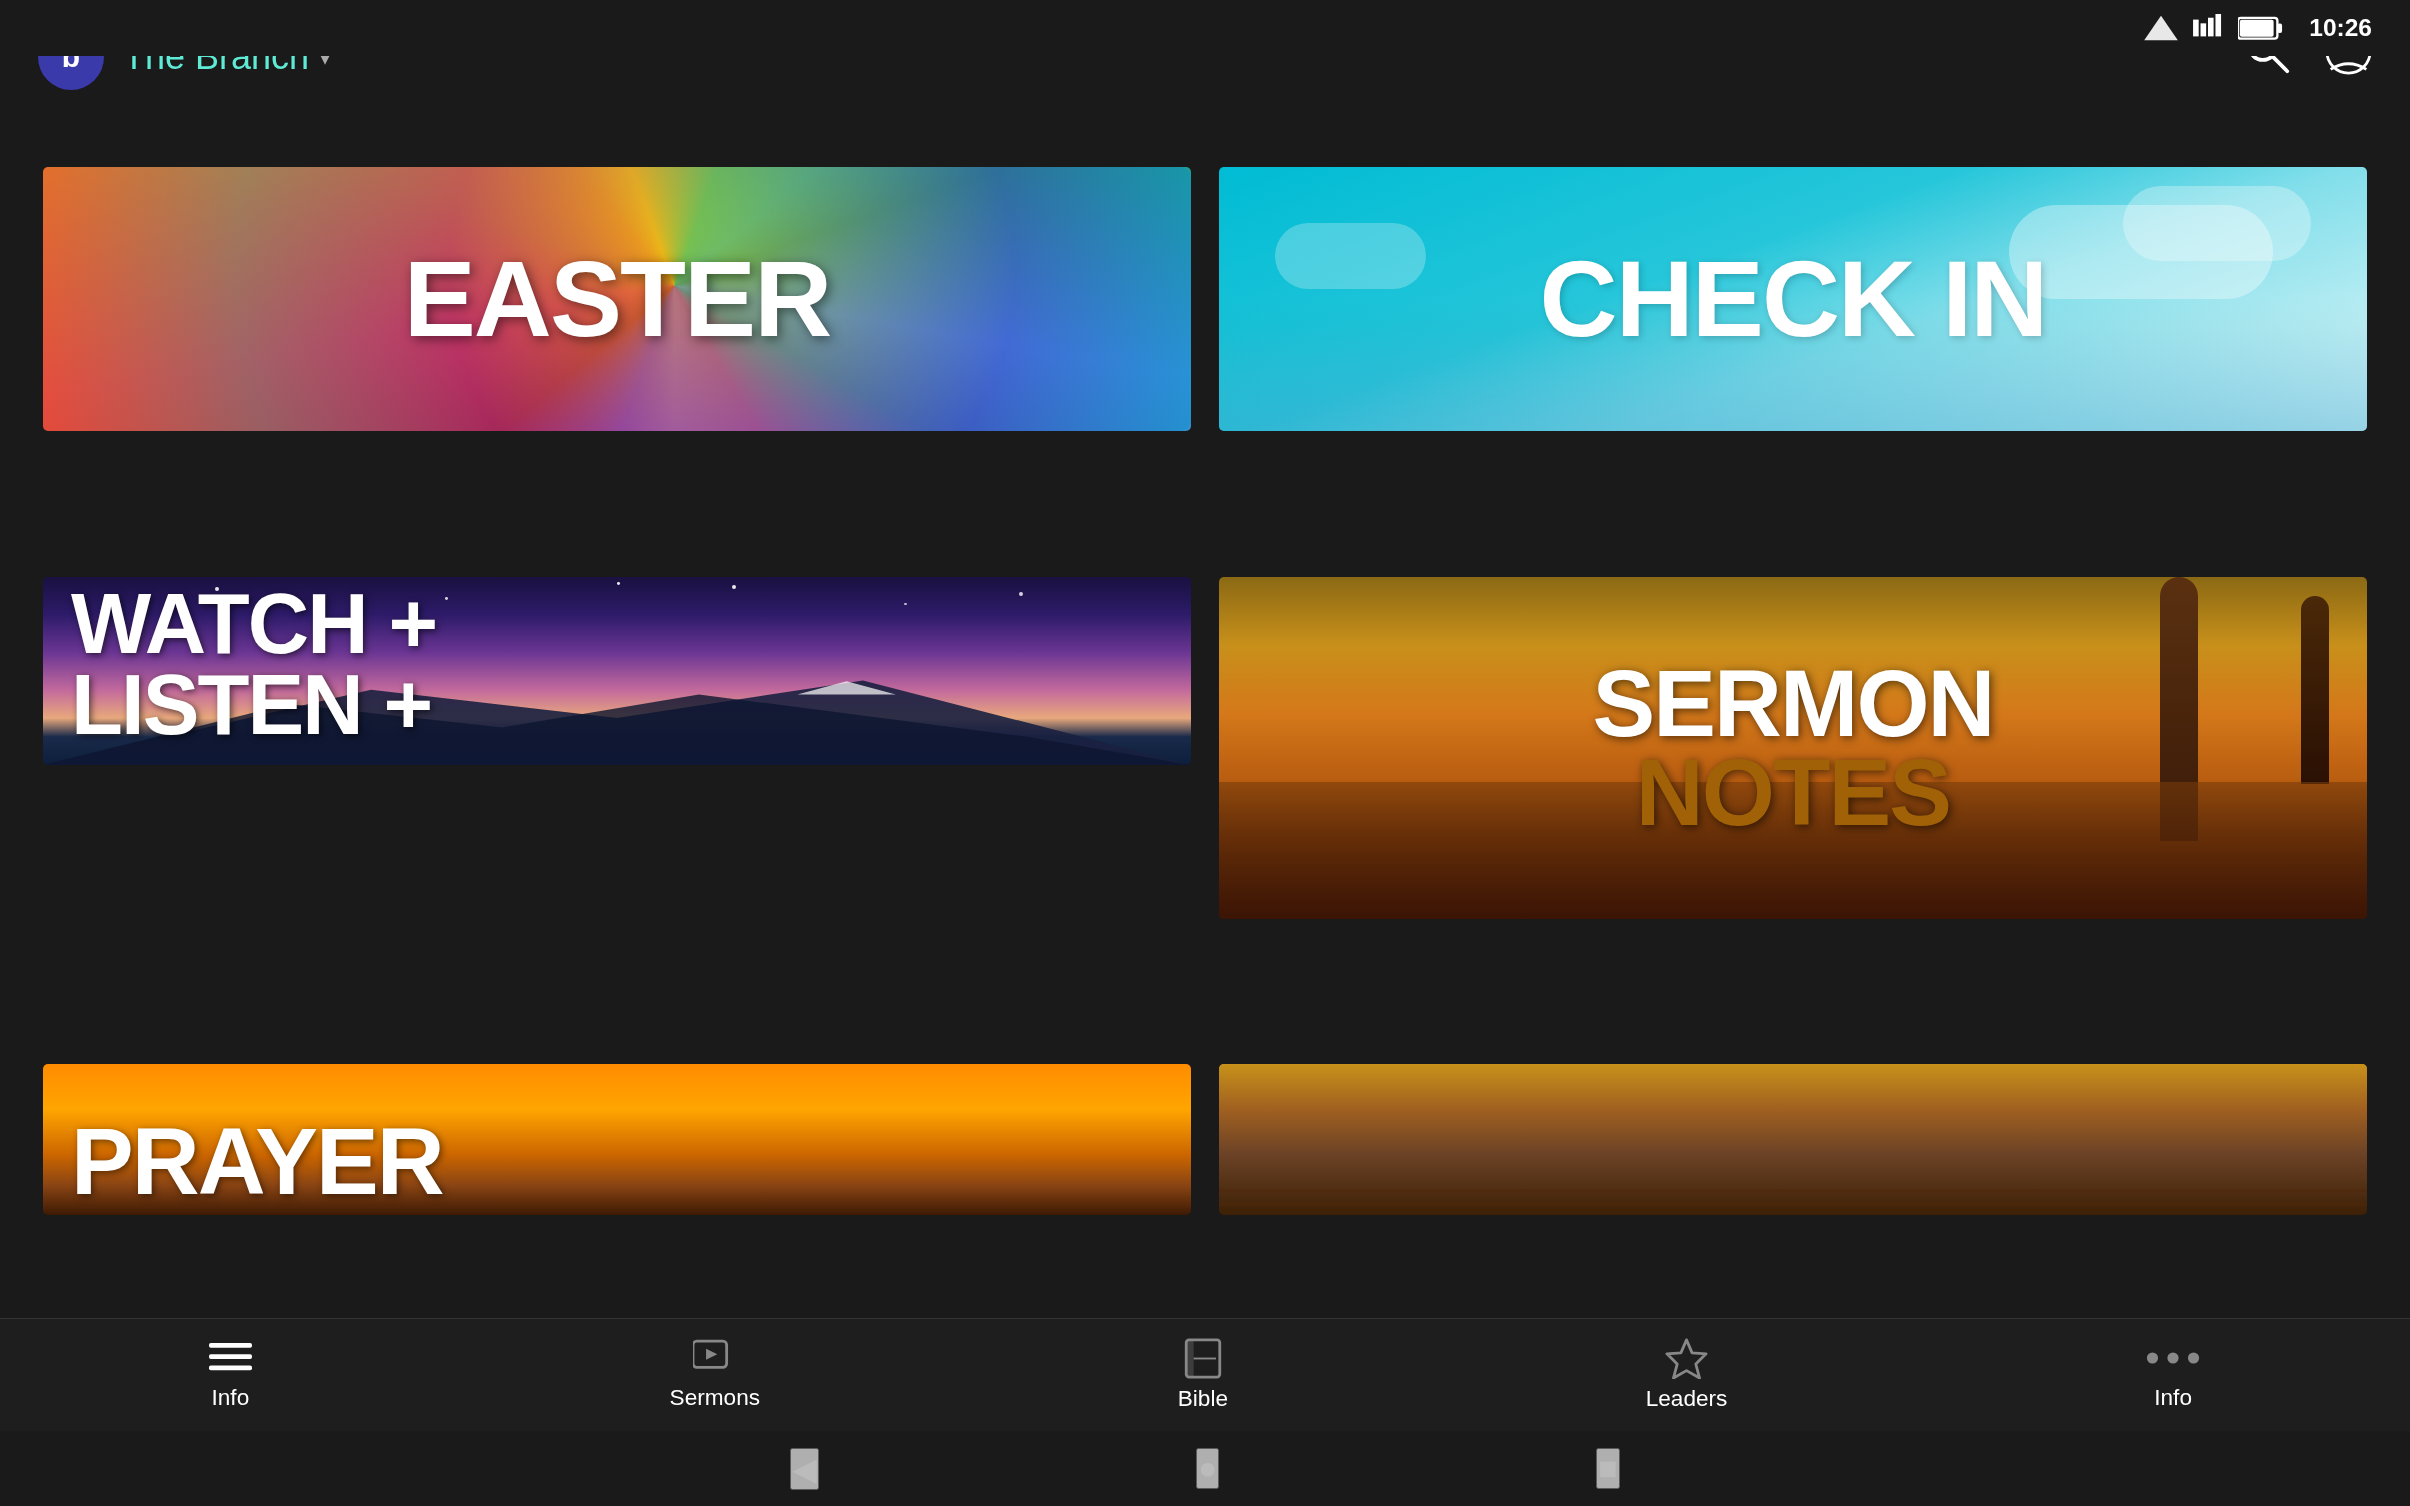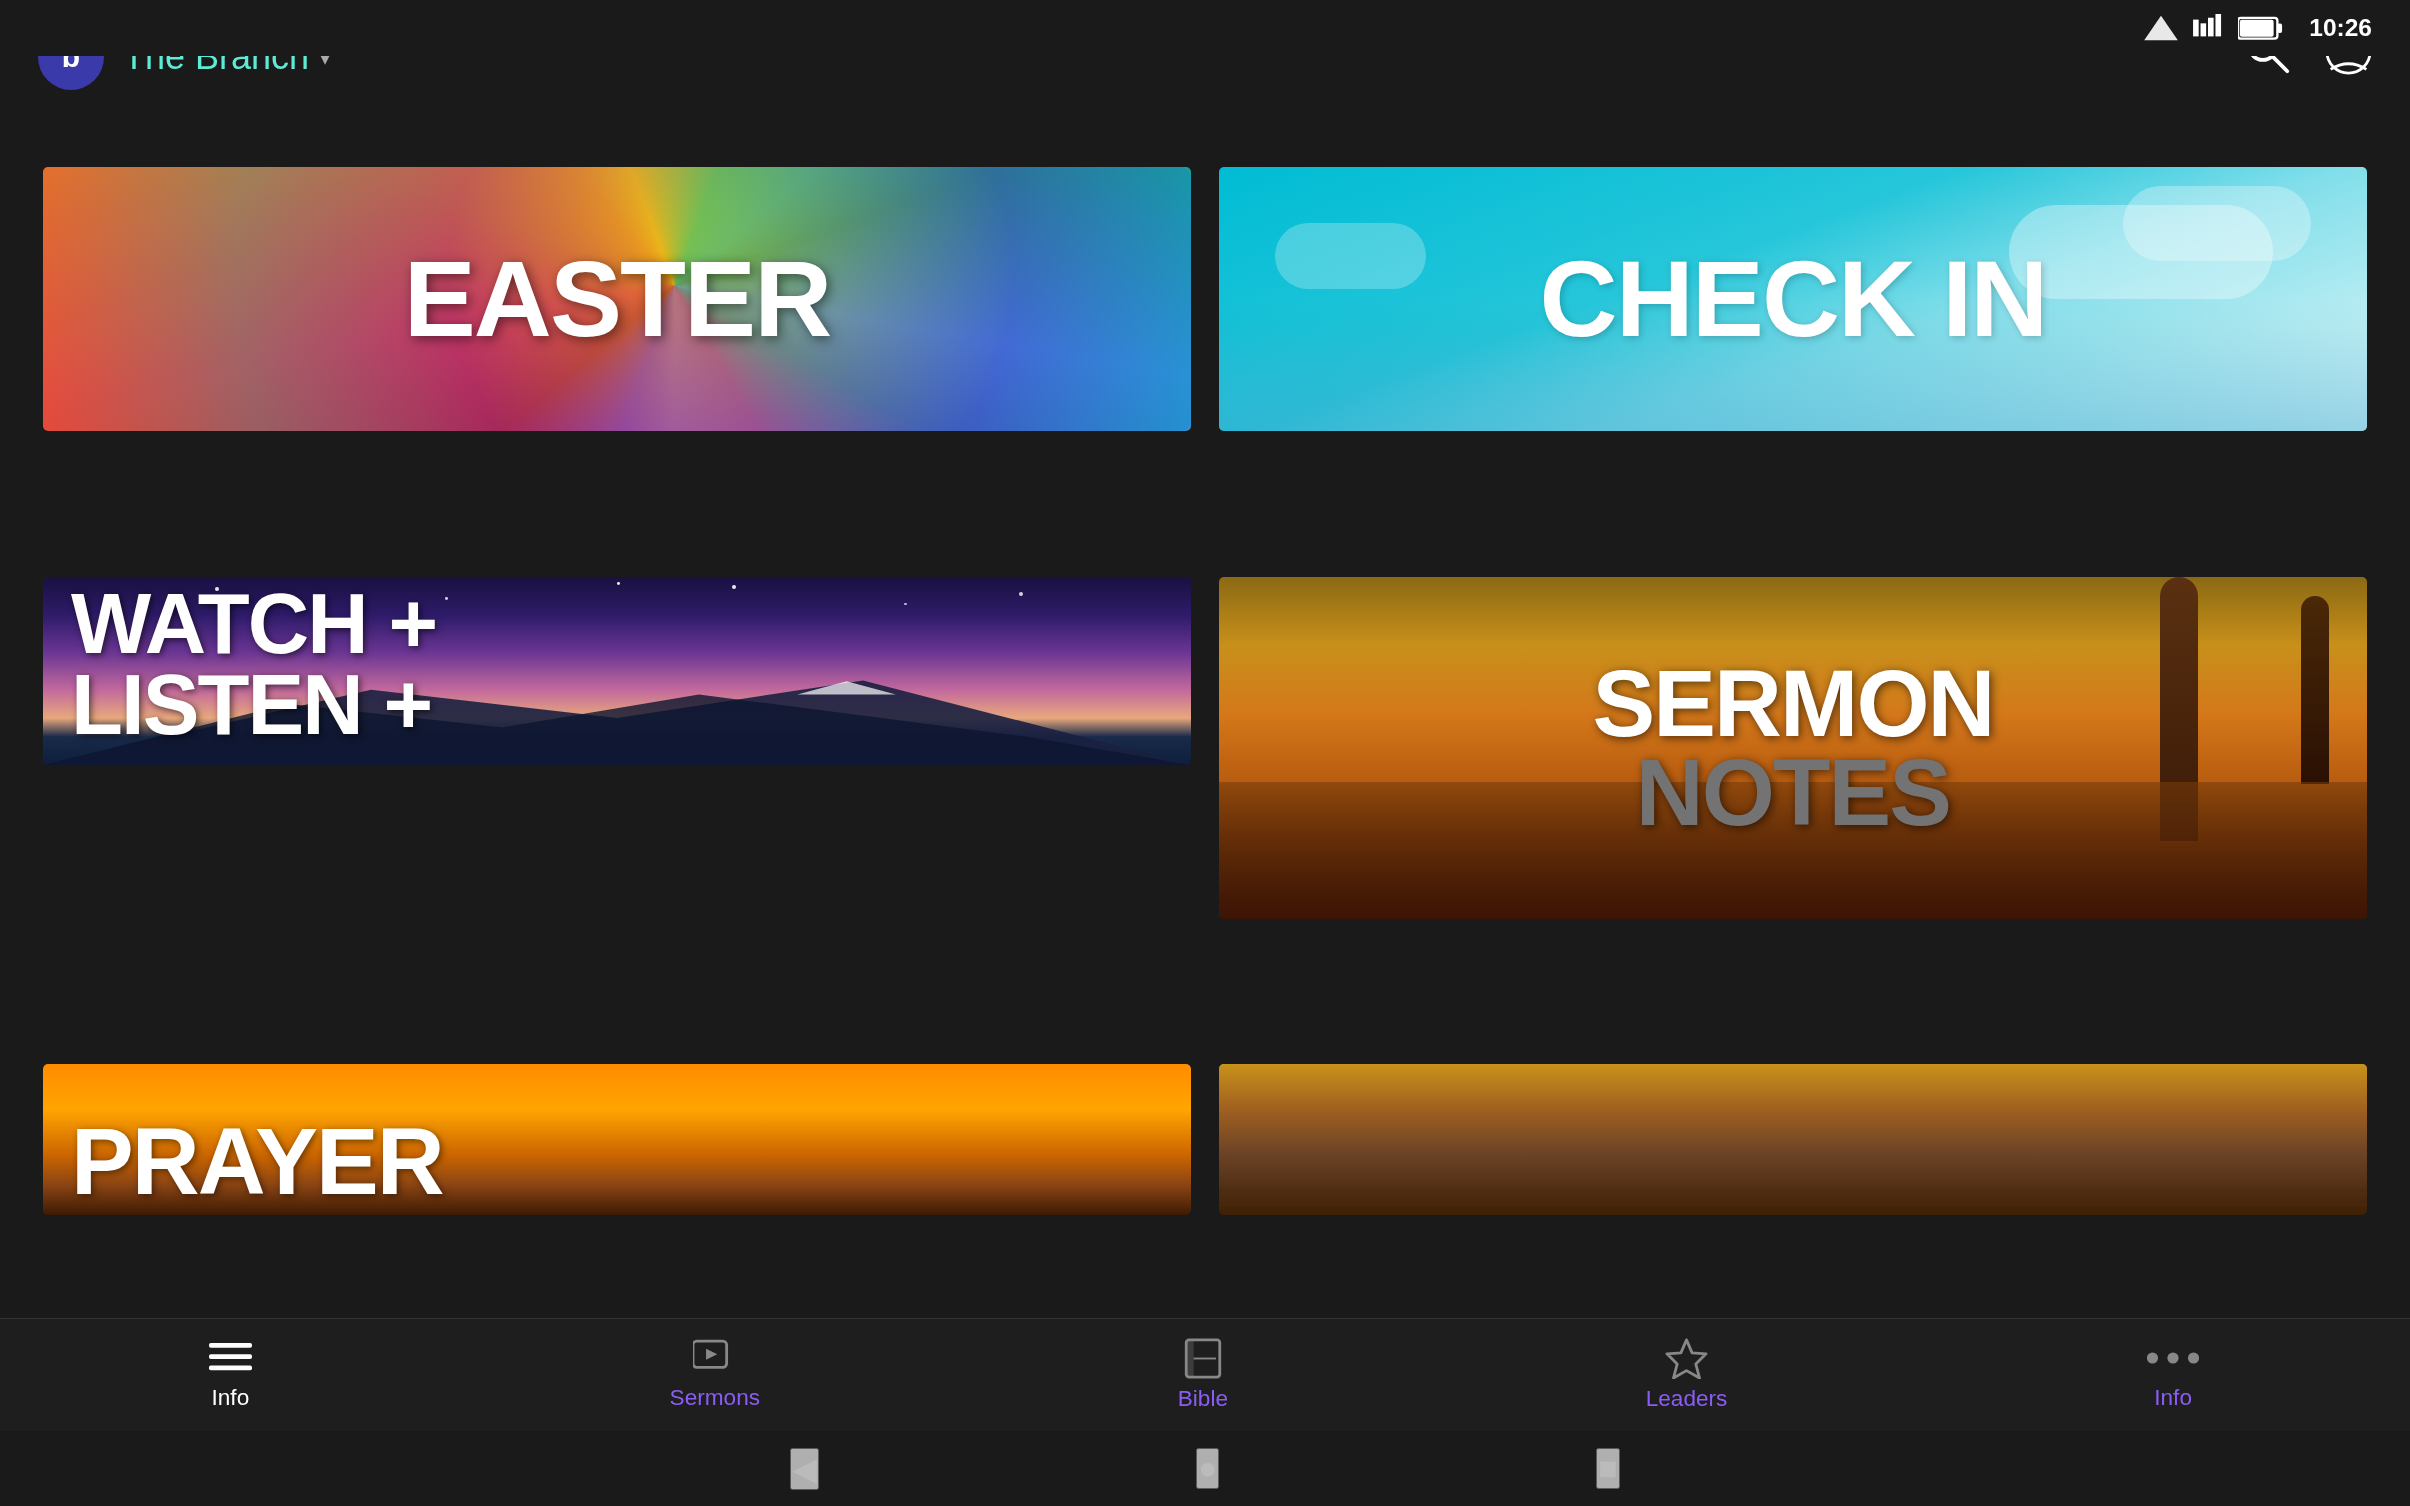--- a/index.html
+++ b/index.html
@@ -188,21 +188,21 @@
     }
     .nav-item {
       display: flex;
       flex-direction: column;
       align-items: center;
       gap: 7.5px;
       cursor: pointer;
     }
     .nav-label {
       font-size: 22.6px;
-      color: #8b5cf6;
+      color: #ffffff;
     }
     .nav-label.active {
       color: white;
     }
 
     
     .system-nav {
       position: absolute;
       bottom: 0;
       left: 0; right: 0;
@@ -337,21 +337,21 @@
 
     <div style="position:absolute;top:0;left:0;right:0;bottom:0;overflow:hidden;">
 
       <div style="position:absolute;right:169px;top:0;width:38px;height:264px;background:linear-gradient(to bottom,#5a3010,#3a1a08);border-radius:19px 19px 0 0;"></div>
       <div style="position:absolute;right:38px;top:19px;width:28px;height:188px;background:linear-gradient(to bottom,#4a2808,#2a1004);border-radius:14px 14px 0 0;"></div>
 
       <div style="position:absolute;bottom:0;left:0;right:0;height:40%;background:linear-gradient(to bottom, rgba(120,60,10,0.6), rgba(60,20,5,0.9));"></div>
     </div>
     <div style="position:absolute;top:50%;left:50%;transform:translate(-50%,-50%);text-align:center;">
       <div style="color:white;font-weight:900;font-size:94px;line-height:0.95;text-transform:uppercase;font-family:Arial Black,Arial,sans-serif;letter-spacing:-1.9px;text-shadow:1.9px 1.9px 9.4px rgba(0,0,0,0.6);">SERMON</div>
-      <div style="color:#737373;font-weight:900;font-size:94px;line-height:0.95;text-transform:uppercase;font-family:Arial Black,Arial,sans-serif;letter-spacing:-1.9px;text-shadow:1.9px 1.9px 9.4px rgba(0,0,0,0.6);">NOTES</div>
+      <div style="color:#a16207;font-weight:900;font-size:94px;line-height:0.95;text-transform:uppercase;font-family:Arial Black,Arial,sans-serif;letter-spacing:-1.9px;text-shadow:1.9px 1.9px 9.4px rgba(0,0,0,0.6);">NOTES</div>
     </div>
   </div>
 
   <div class="card card-partial" style="height:151px;">
     <div class="card-bg prayer-bg"></div>
     <div style="position:absolute;bottom:9.4px;left:28px;">
       <div style="color:white;font-weight:900;font-size:94px;line-height:0.95;text-transform:uppercase;font-family:Arial Black,Arial,sans-serif;letter-spacing:-1.9px;text-shadow:1.9px 1.9px 7.5px rgba(0,0,0,0.5);">PRAYER</div>
     </div>
   </div>
 

